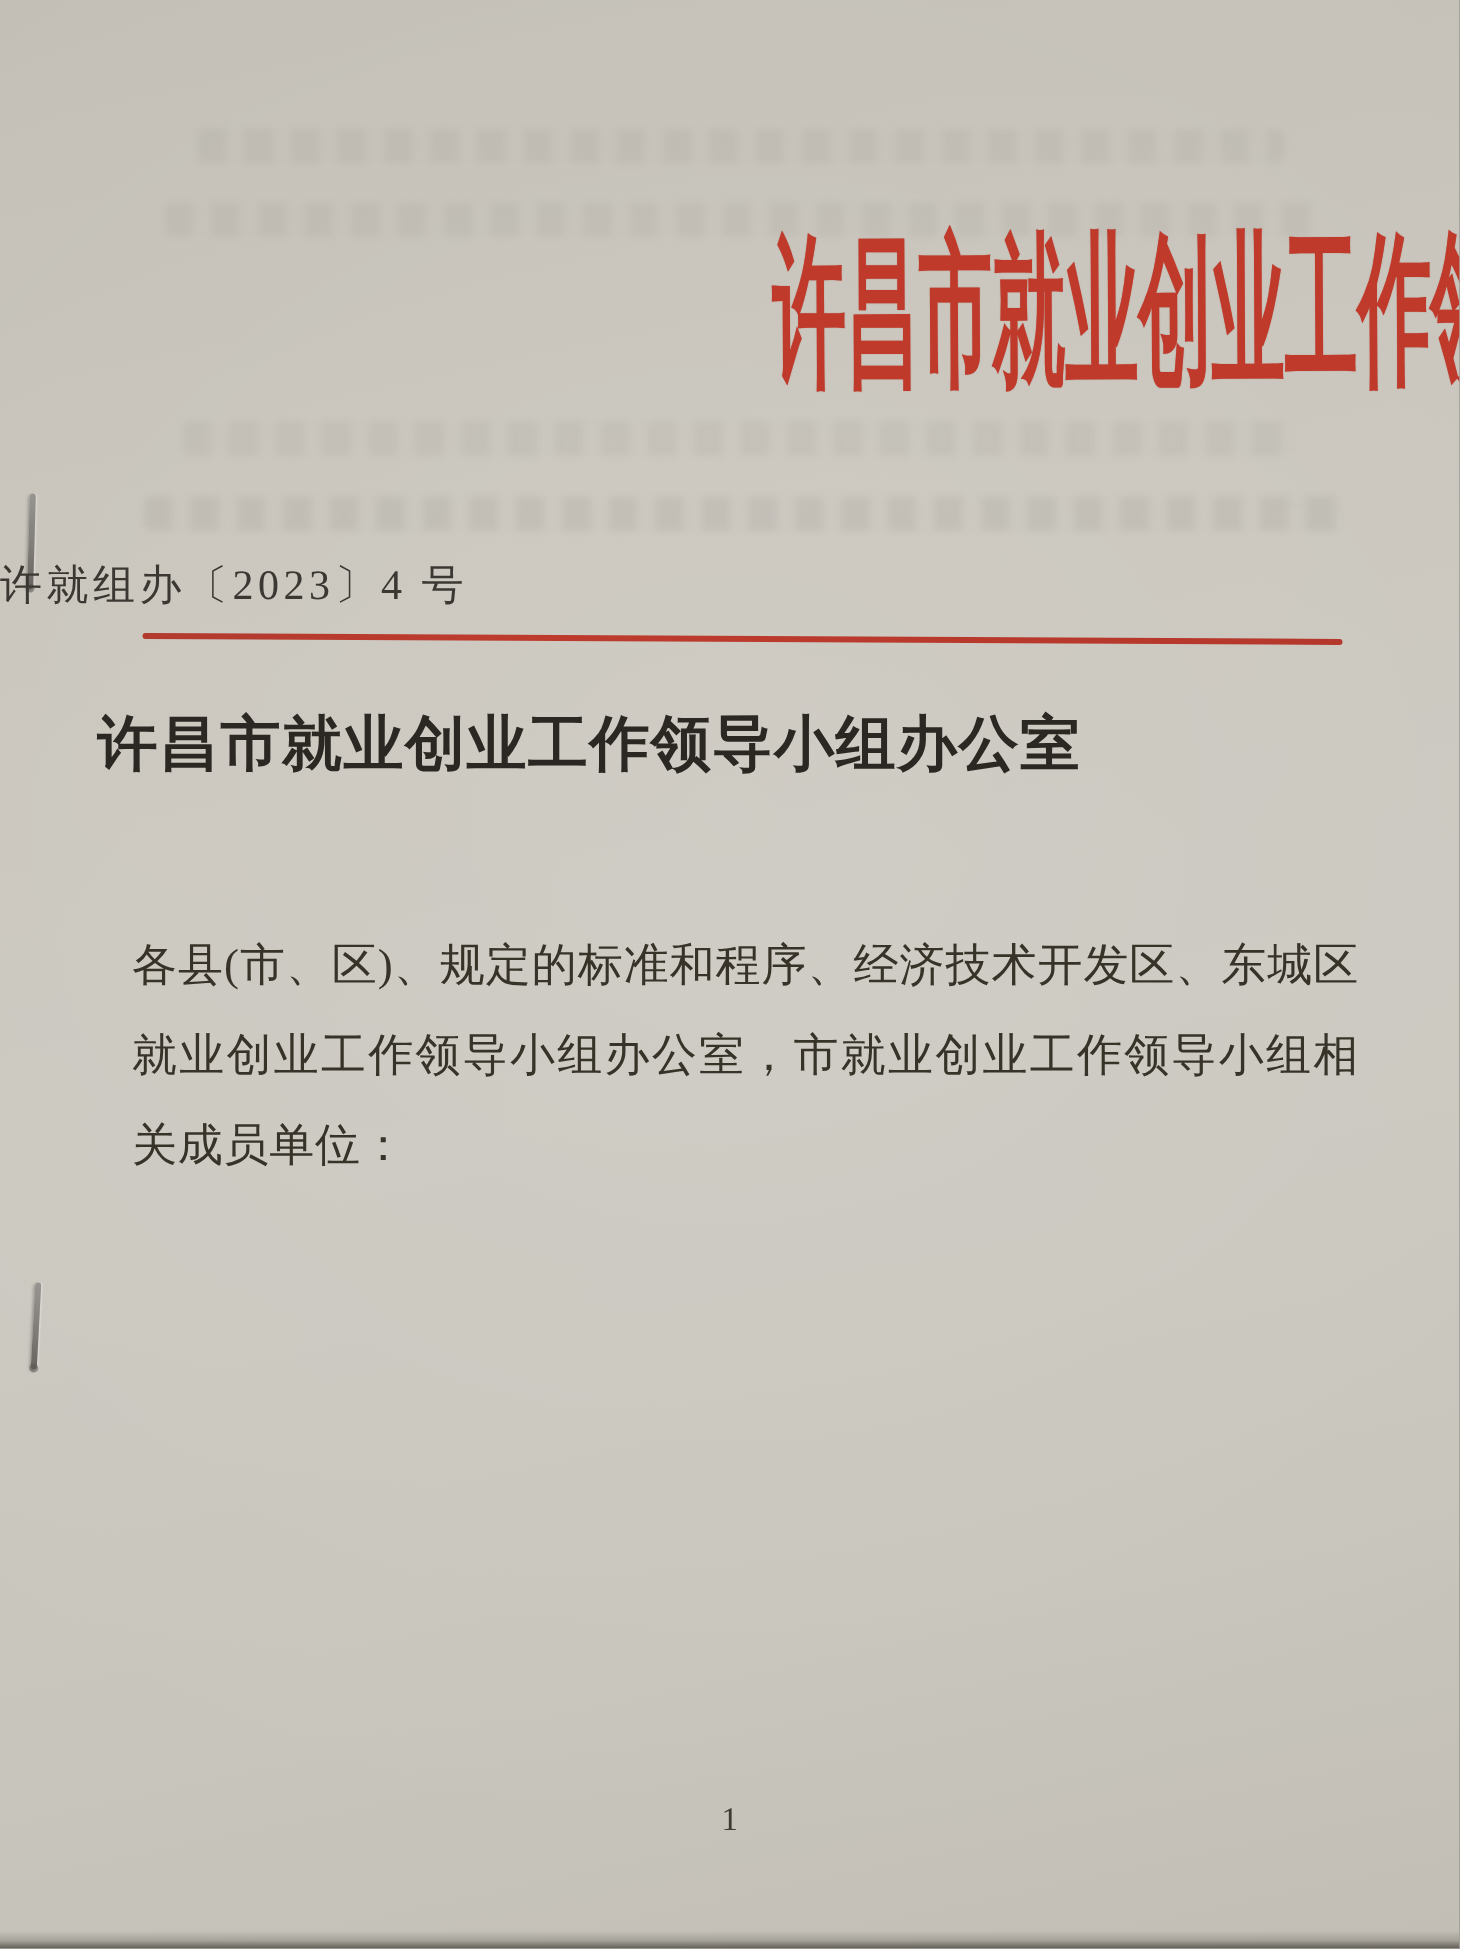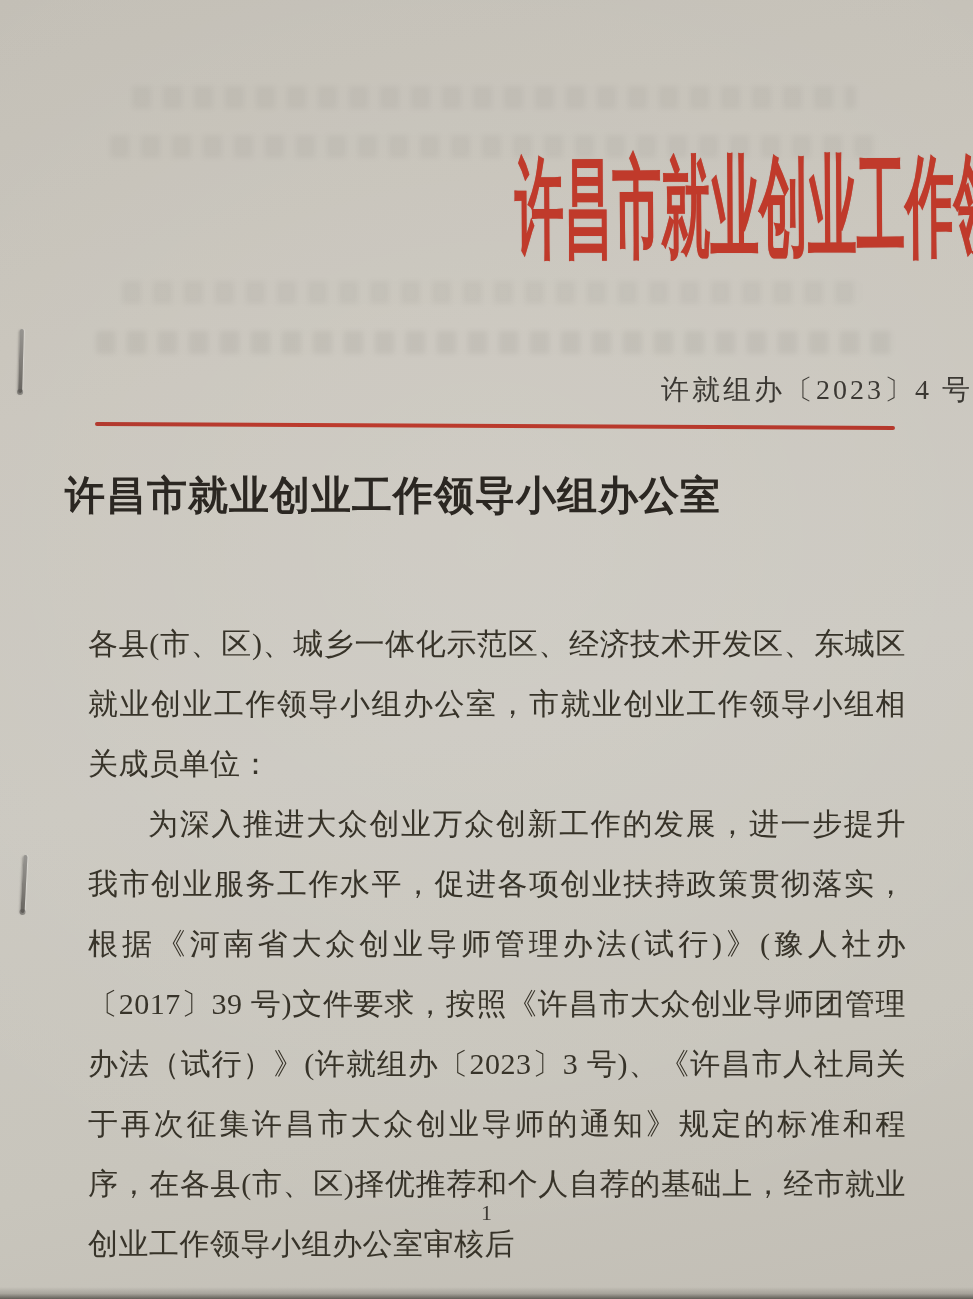--- a/index.html
+++ b/index.html
@@ -76,21 +76,21 @@
     transform-origin: 50% 50%;
     text-shadow: 0 0 1px rgba(160,48,35,0.55);
   }
 
   
   .doc-number {
     position: absolute;
     top: 371px;
     left: 0;
     width: 973px;
-    text-align: right;
+    text-align: left;
     font-size: 28px;
     letter-spacing: 3px;
     color: #3b3833;
     white-space: nowrap;
   }
 
   
   .red-rule {
     position: absolute;
     top: 424px;
@@ -172,20 +172,19 @@
 
   <div class="doc-number">许就组办〔2023〕4 号</div>
 
   <div class="red-rule"></div>
 
   <div class="doc-title">
     <div>许昌市就业创业工作领导小组办公室</div>
   </div>
 
   <div class="body-block">
-    <p class="para">各县(市、区)、城乡一体化示范区、经济技术开发区、东城区就业创业工作领导小组办公室，市就业创业工作领导小组相关成员单位：</p>
-    <p class="para indent">为深入推进大众创业万众创新工作的发展，进一步提升我市创业服务工作水平，促进各项创业扶持政策贯彻落实，根据《河南省大众创业导师管理办法(试行)》(豫人社办〔2017〕39 号)文件要求，按照《许昌市大众创业导师团管理办法（试行）》(许就组办〔2023〕3 号)、《许昌市人社局关于再次征集许昌市大众创业导师的通知》规定的标准和程序，在各县(市、区)择优推荐和个人自荐的基础上，经市就业创业工作领导小组办公室审核后</p>
+    <p class="para">各县(市、区)、规定的标准和程序、经济技术开发区、东城区就业创业工作领导小组办公室，市就业创业工作领导小组相关成员单位：</p>
   </div>
 
   <div class="page-number">1</div>
 
   <div class="bottom-edge"></div>
 </div>
 
 </body></html>

